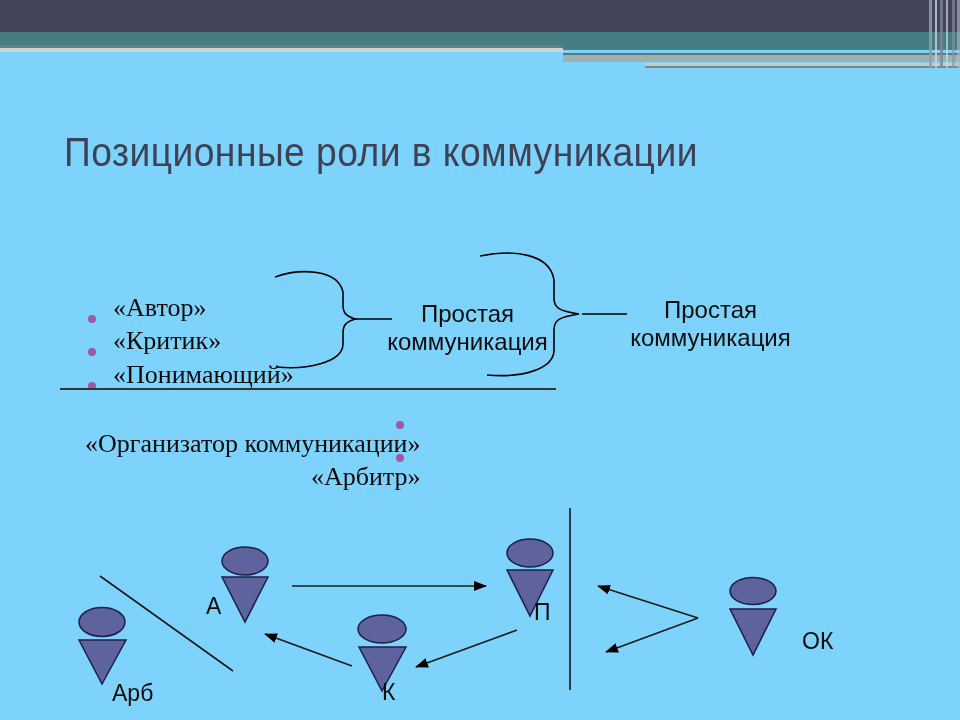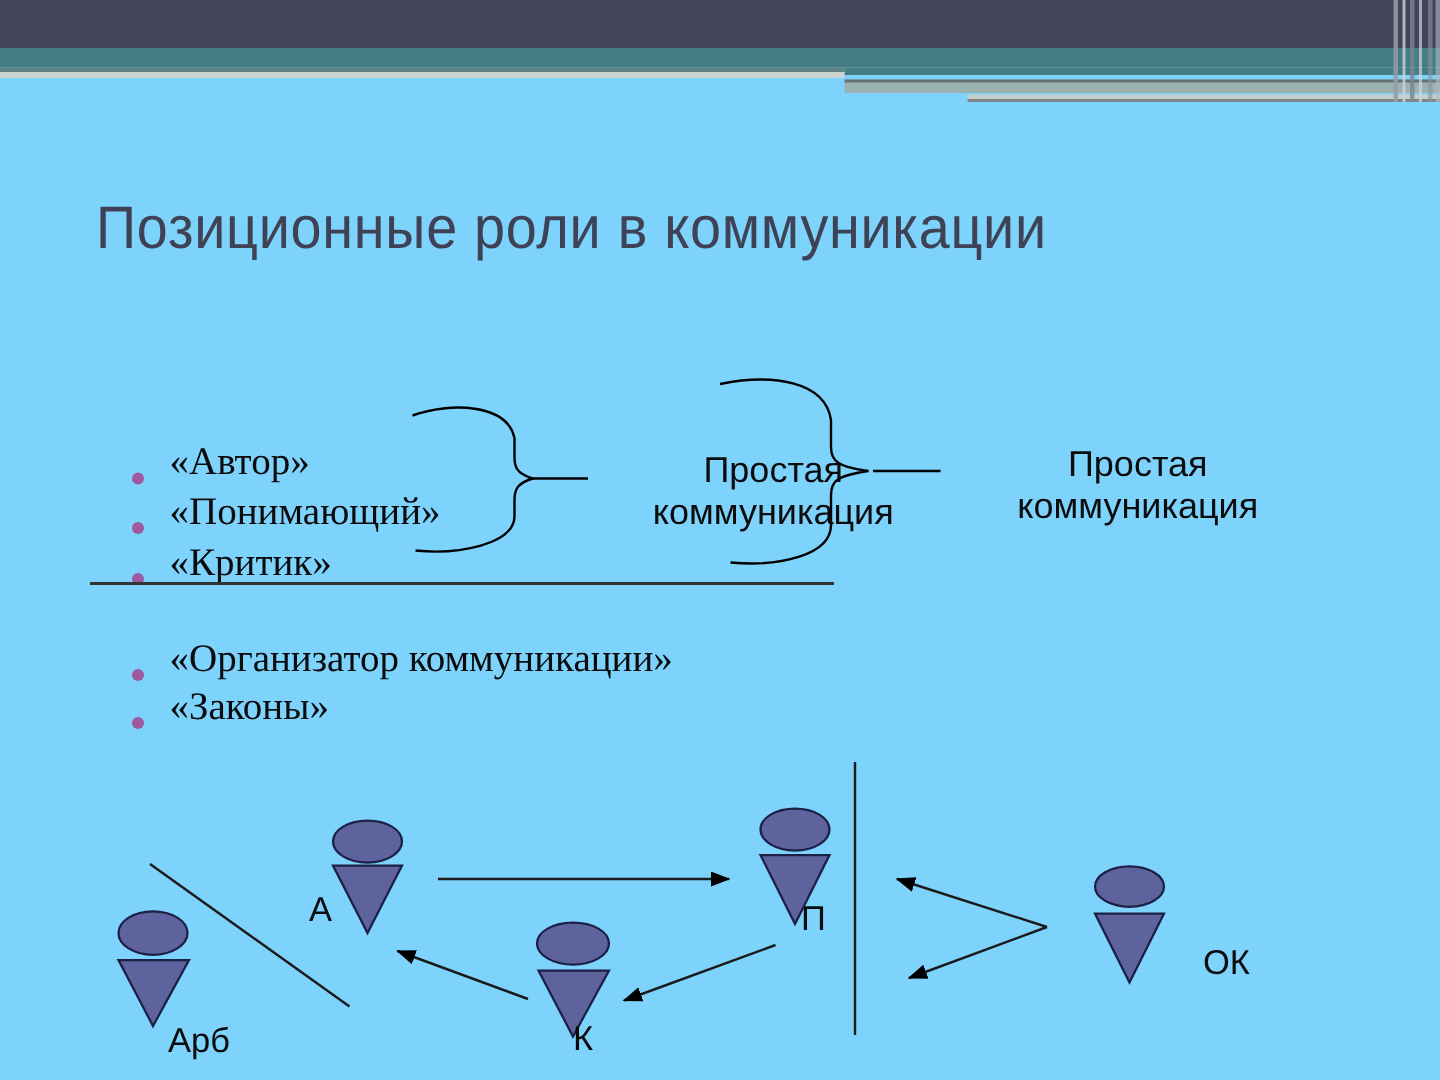--- a/index.html
+++ b/index.html
@@ -27,25 +27,25 @@
   
   .title{position:absolute;left:64px;top:103px;font-size:40px;font-weight:400;color:#3e4254;
          letter-spacing:.5px;white-space:nowrap;transform:scaleX(.93);transform-origin:left top;}
   .intro{position:absolute;left:85px;top:196px;width:740px;box-sizing:border-box;
          font-family:"Liberation Serif",serif;font-size:26px;line-height:33px;color:#0b0b0b;
          padding-left:36px;text-indent:-36px;}
   .blist{position:absolute;left:85px;margin:0;padding:0;list-style:none;
          font-family:"Liberation Serif",serif;font-size:26px;color:#0b0b0b;}
   .blist li{display:flex;align-items:flex-end;}
   .blist1{top:289px;} .blist1 li{height:33.5px;}
-  .blist2{top:421px;} .blist2 li{height:32.5px;}
+  .blist2{top:421px;} .blist2 li{height:32.5px;flex-direction:column;}
   .dot{width:8px;height:8px;border-radius:50%;background:#a0589f;margin:0 17px 0 3px;flex:none;}
 
   
-  .brace-lbl{position:absolute;text-align:center;font-size:24px;line-height:28px;color:#0c0c0c;margin-left:48px;}
+  .brace-lbl{position:absolute;text-align:center;font-size:24px;line-height:28px;color:#0c0c0c;}
   .lbl-simple{left:380px;top:300px;width:175px;}
   .lbl-complex{left:618px;top:296px;width:185px;}
   .node-lbl{position:absolute;font-size:23px;color:#0c0c0c;}
   .nl-a{left:206px;top:593px;}
   .nl-p{left:534px;top:599px;}
   .nl-k{left:382px;top:679px;}
   .nl-arb{left:112px;top:680px;}
   .nl-ok{left:802px;top:628px;}
 
   
@@ -76,36 +76,36 @@
 
   <h1 class="title">Позиционные роли в коммуникации</h1>
 
   <ul class="blist blist1">
     <li>
       <span class="dot"></span>
       <span>«Автор»</span>
     </li>
     <li>
       <span class="dot"></span>
-      <span>«Понимающий»</span>
+      <span>«Критик»</span>
     </li>
     <li>
       <span class="dot"></span>
-      <span>«Критик»</span>
+      <span>«Понимающий»</span>
     </li>
   </ul>
 
   <ul class="blist blist2">
     <li>
       <span class="dot"></span>
       <span>«Организатор коммуникации»</span>
     </li>
     <li>
       <span class="dot"></span>
-      <span>«Законы»</span>
+      <span>«Арбитр»</span>
     </li>
   </ul>
 
   <svg class="overlay" width="960" height="720" viewBox="0 0 960 720">
     <defs>
       <marker id="arr" markerUnits="userSpaceOnUse" markerWidth="16" markerHeight="12" refX="12" refY="5" orient="auto">
         <path d="M0,0 L13,5 L0,10 Z" fill="#000"></path>
       </marker>
     </defs>
 

